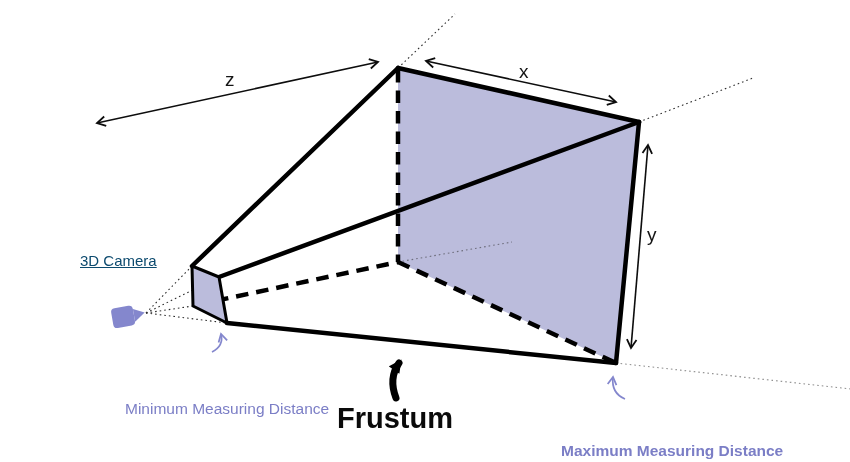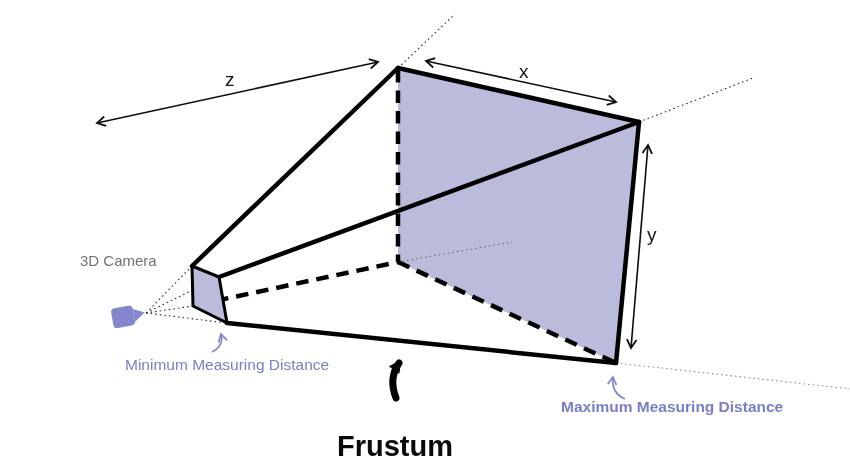--- a/index.html
+++ b/index.html
@@ -19,22 +19,22 @@
   .edge.hidden-edge{stroke-dasharray:12.5 8;stroke-linecap:butt;}
   .plane{fill:var(--plane-fill,#bbbcdc);stroke:none;}
   .near-outline{stroke:#000;stroke-width:3;fill:none;stroke-linejoin:round;}
   .dim{stroke:#0d0d0d;stroke-width:1.6;fill:none;}
   .pointer-curve{stroke:var(--accent,#8487cd);stroke-width:1.7;fill:none;}
   .fat-arrow{stroke:#000;stroke-width:7;fill:none;stroke-linecap:round;}
   .cam{fill:var(--accent,#8487cd);}
 
   
   .lbl{position:absolute;white-space:nowrap;}
-  .lbl.dark{color:#737373;font-size:15px;}
-  .lbl.purple{color:var(--accent-text,#7b7ec6);font-size:15.5px;}
+  .lbl.dark{color:#0c4a6e;font-size:15px;text-decoration:underline;}
+  .lbl.purple{color:var(--accent-text,#7b7ec6);font-size:15.5px;margin-top:44px;}
   .lbl.dim-label{color:#151515;font-size:19px;}
   .lbl.frustum{color:#0a0a0a;font-size:29px;font-weight:700;}
 </style>
 </head>
 <body>
 
 <div id="stage">
 
   <svg width="850" height="462" viewBox="0 0 850 462">
     <defs>
@@ -101,21 +101,21 @@
       <polygon class="cam" points="134,310 134,323 145,315.5"></polygon>
     </g>
   </svg>
 
   <div class="lbl dark" style="left:80px;top:252px;">3D Camera</div>
 
   <div class="lbl purple" style="left:125px;top:356px;">Minimum Measuring Distance</div>
 
   <div class="lbl purple" style="left:561px;top:398px;font-weight:bold;">Maximum Measuring Distance</div>
 
-  <div class="lbl frustum" style="left:337px;top:402px;margin-top:28px;">Frustum</div>
+  <div class="lbl frustum" style="left:337px;top:402px;">Frustum</div>
 
   <div class="lbl dim-label" style="left:225px;top:69px;">z</div>
 
   <div class="lbl dim-label" style="left:519px;top:61px;">x</div>
 
   <div class="lbl dim-label" style="left:647px;top:224px;">y</div>
 
 </div>
 
 </body></html>

